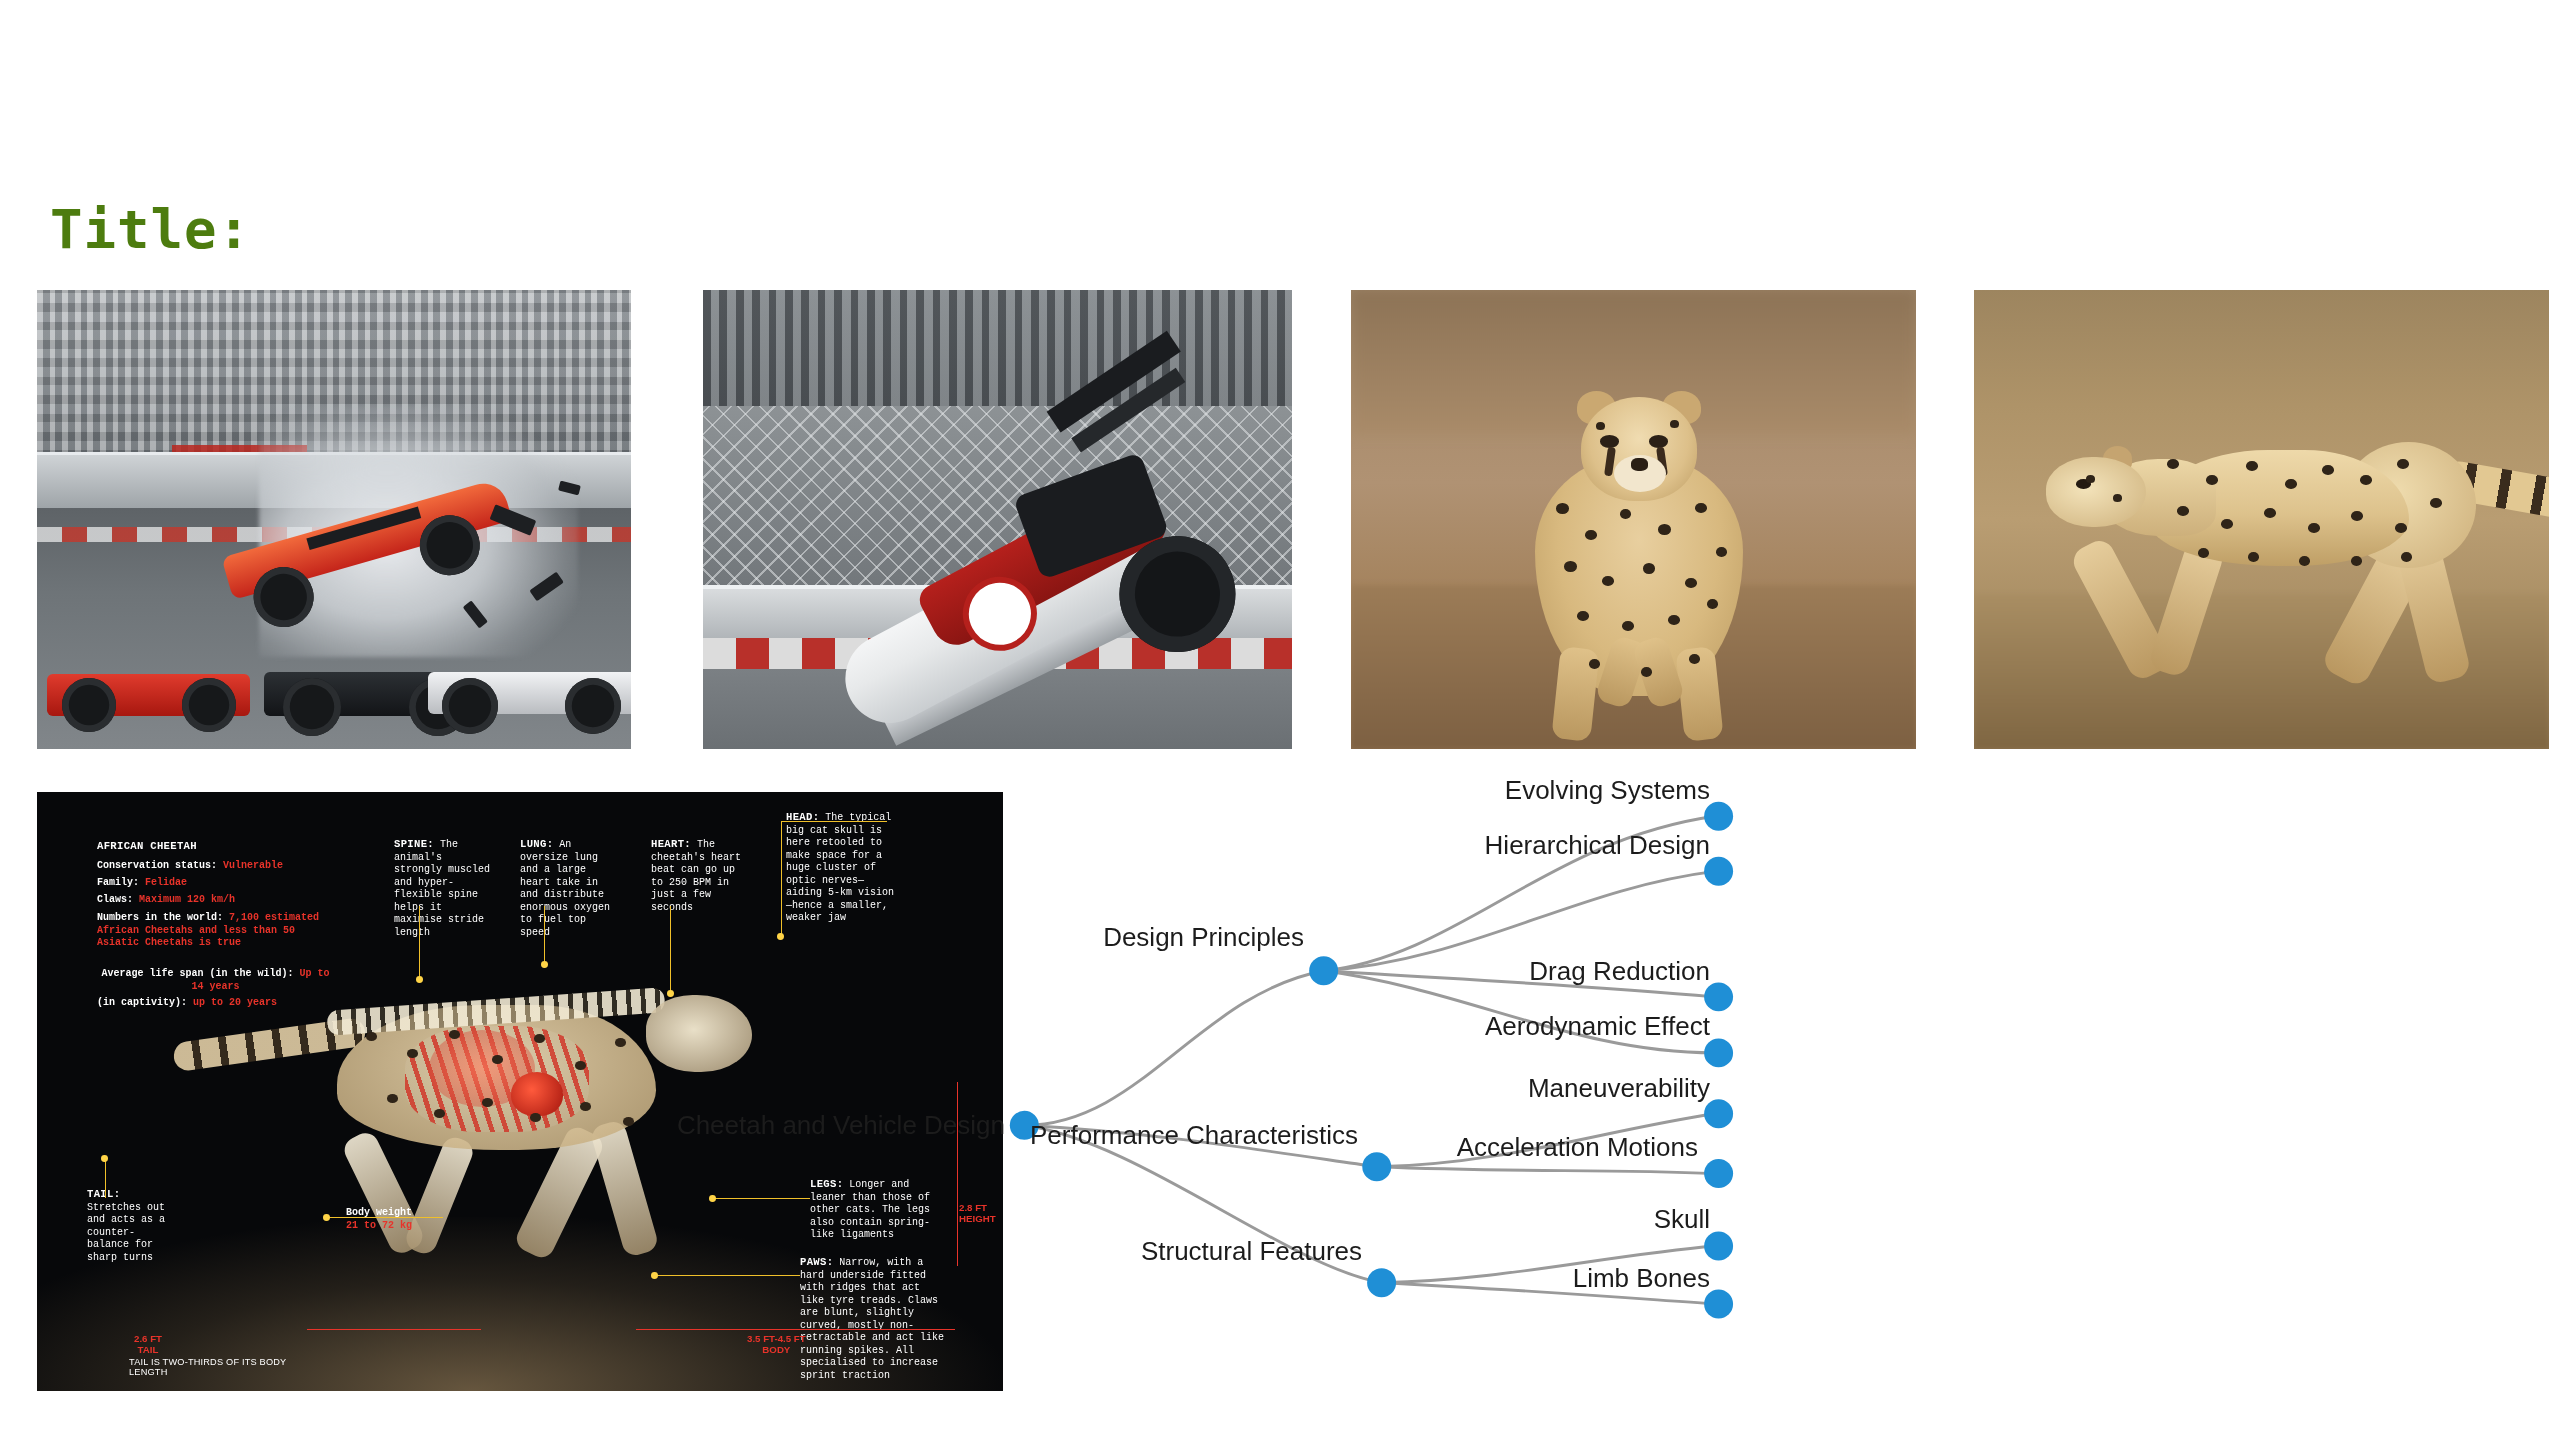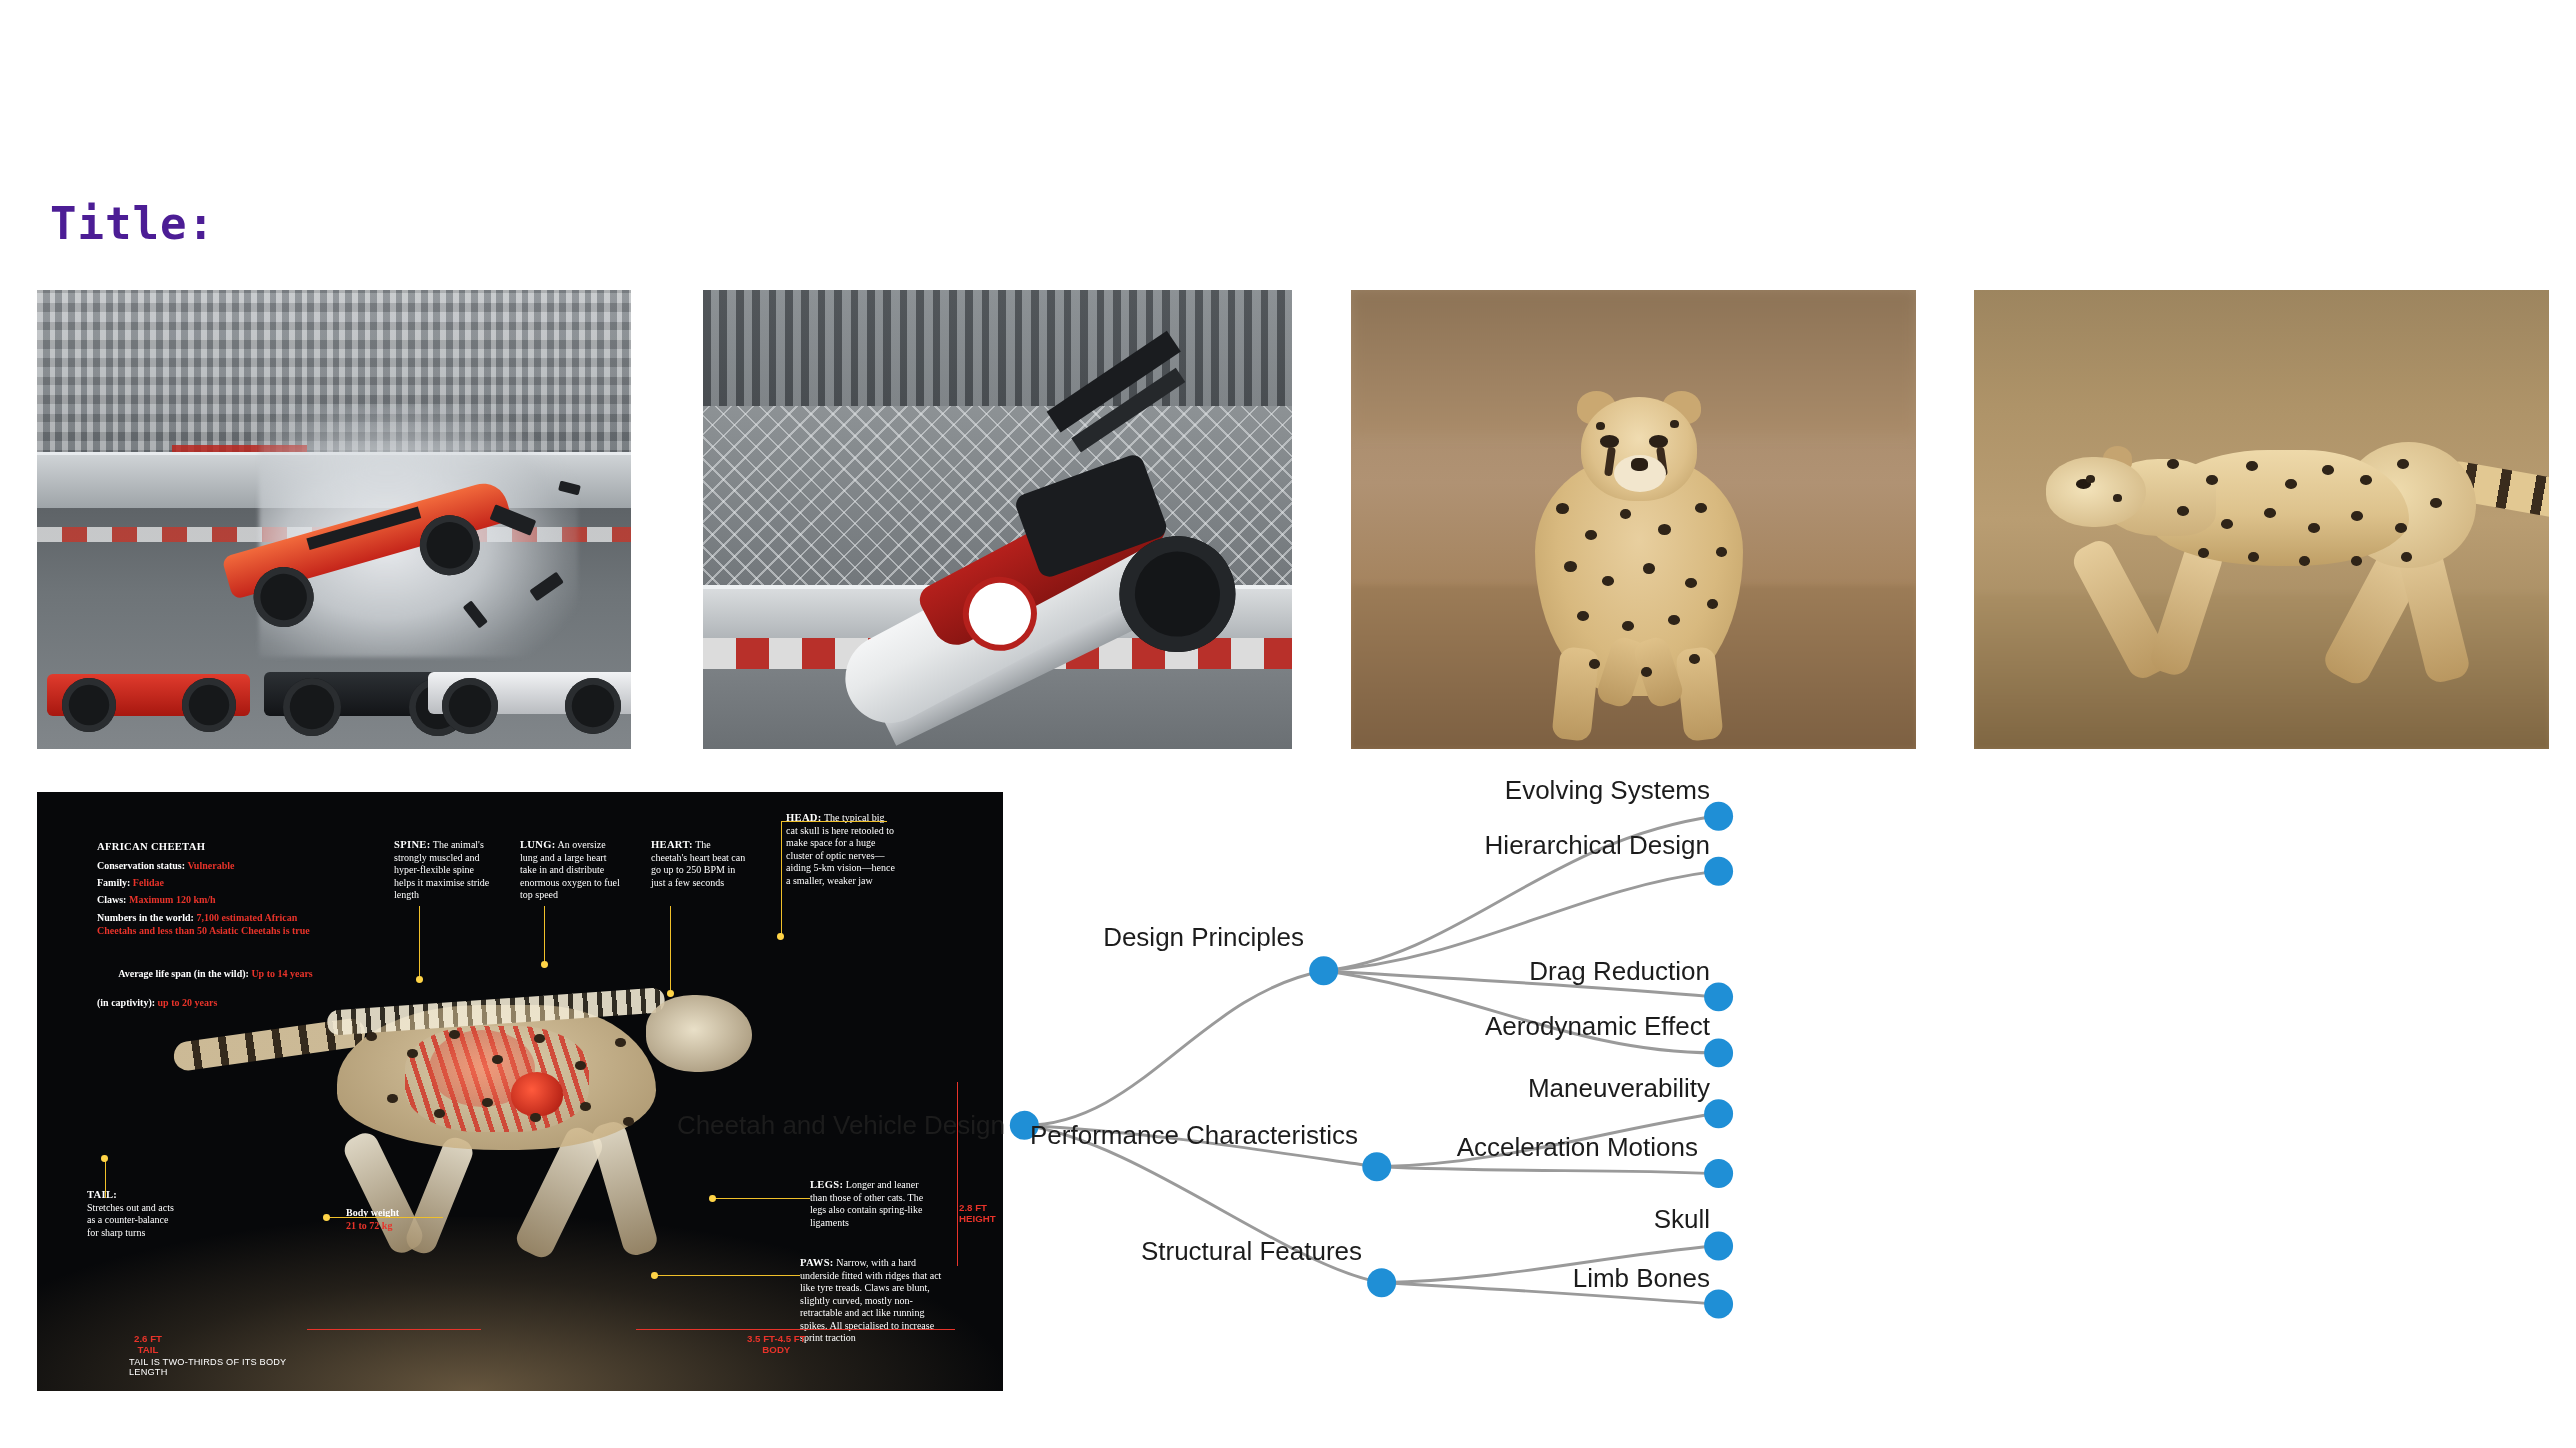--- a/index.html
+++ b/index.html
@@ -19,23 +19,23 @@
   #title-row {
     position: absolute;
     left: 50px;
     top: 198px;
     display: flex;
     align-items: baseline;
     white-space: nowrap;
   }
   #title-label {
     font-family: "DejaVu Sans Mono", monospace;
-    font-size: 44px;
+    font-size: 54px;
     font-weight: bold;
-    color: #4c1d95;
+    color: #4d7c0f;
     letter-spacing: 1px;
   }
   #title-text {
     font-family: "Liberation Serif", serif;
     font-size: 48px;
     color: #000;
     margin-left: 27px;
   }
 
   
@@ -284,21 +284,21 @@
   
   #anatomy {
     position:absolute; left: 37px; top: 792px; width: 966px; height: 599px;
     background: #07080a;
     overflow: hidden;
   }
   .an-dust {
     position:absolute; left:0; bottom:0; width:100%; height:174px;
     background: radial-gradient(ellipse at 45% 100%, rgba(180,150,105,.55) 0%, rgba(120,100,70,.25) 45%, rgba(0,0,0,0) 72%);
   }
-  .an-txt { position:absolute; color:#ffffff; font-family:Liberation Serif, serif; line-height:1.25; }
+  .an-txt { position:absolute; color:#ffffff; font-family:Liberation Mono, monospace; line-height:1.25; }
   .an-title { font-weight:bold; font-size:10.6px; letter-spacing:0.3px; }
   .an-red { color:#e8332a; font-weight:bold; }
   .an-cap { font-size:10px; }
   .an-lead { position:absolute; background:#f0c02a; }
   .an-dot { position:absolute; width:6.8px; height:6.8px; background:#ffd447; border-radius:50%; }
 
   .an-cheetah { position:absolute; left:184px; top:145px; width:618px; height:377px; }
   .an-body {
     position:absolute; left:116px; top:68px; width:319px; height:145px;
     background: radial-gradient(ellipse at 50% 40%, rgba(235,215,175,.92), rgba(190,165,120,.88));

